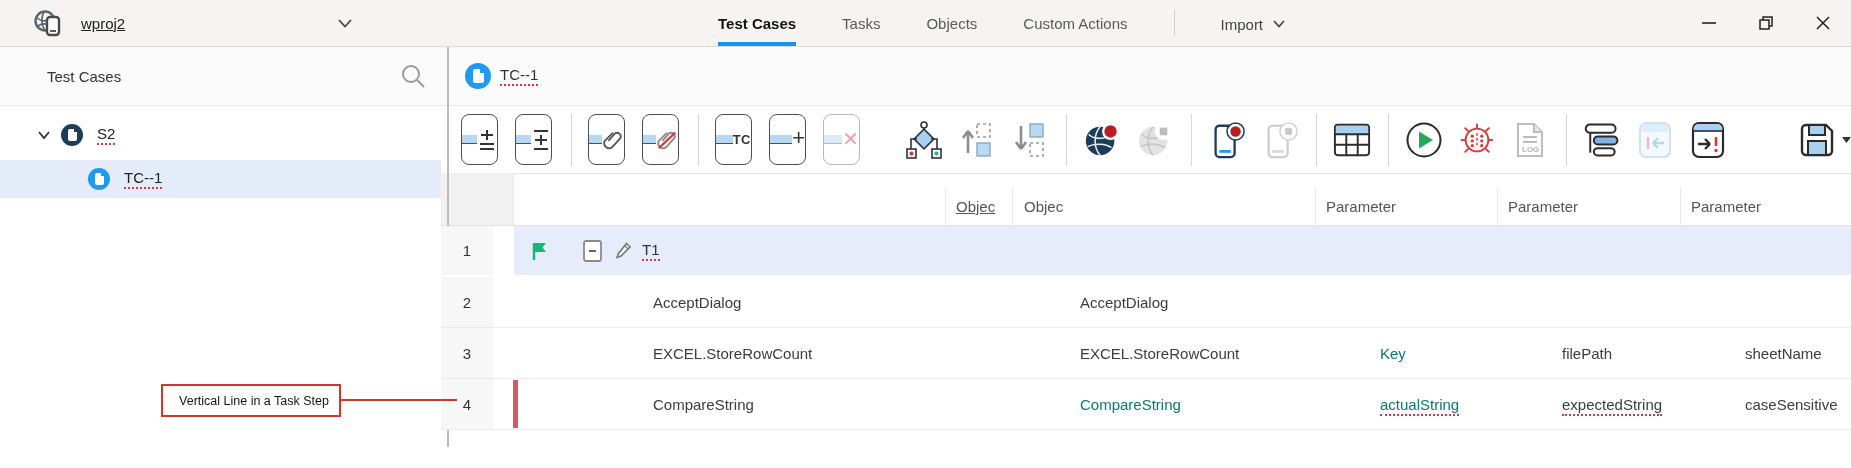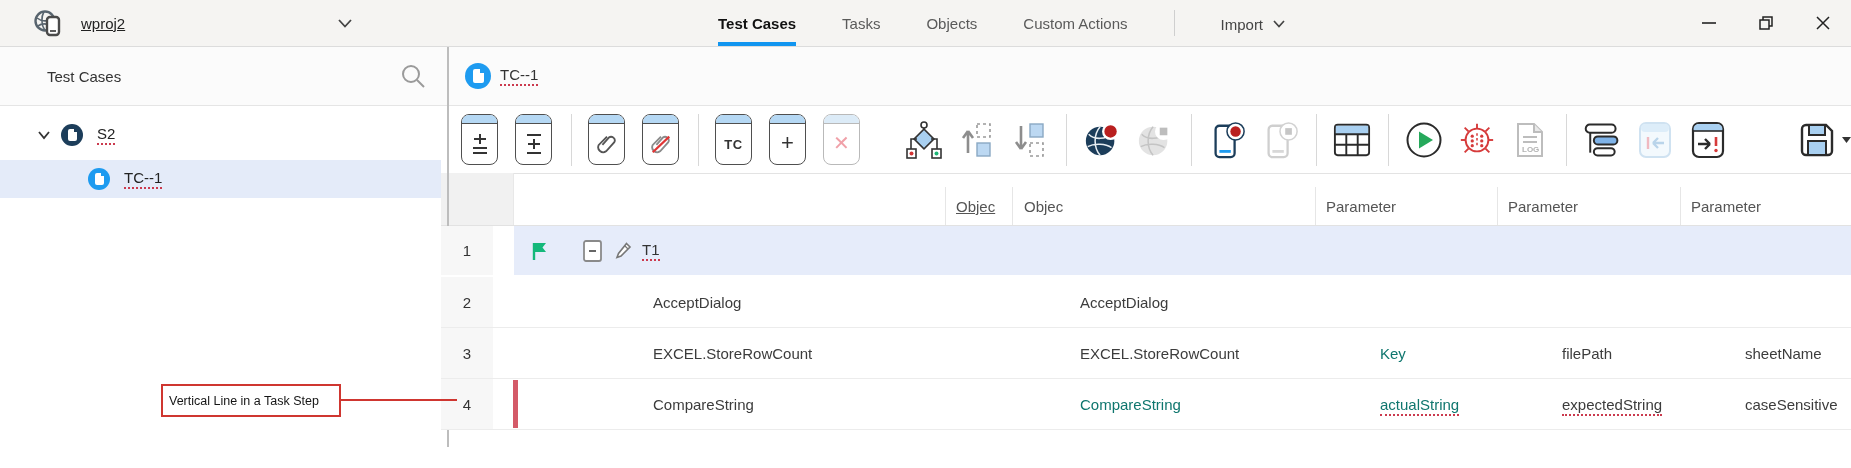--- a/index.html
+++ b/index.html
@@ -38,34 +38,34 @@
   .tree-item { height:38px; margin-bottom:6px; display:flex; align-items:center; font-size:15px; color:#222; }
   .tree-item.selected { background:#e4ebf9; }
   .ti-chev { width:14px; height:14px; color:#333; }
   .circle-ic { width:22px; height:22px; border-radius:50%; display:flex; align-items:center; justify-content:center; }
   .glyph-doc { width:9px; height:12px; background:#fff; border-radius:2px; position:relative; }
   .glyph-doc::after { content:""; position:absolute; right:-1px; top:-1px; width:4px; height:4px; }
   .folder-slot { width:12px; height:3px; background:#fff; border-radius:1px; margin-top:-4px; }
   .red-dotted { border-bottom:2px dotted #cb3a4e; padding-bottom:1px; }
   
   .annot-box { position:absolute; left:161px; top:337px; width:180px; height:33px;
-               border:2px solid #cf3630; background:#fff; display:flex; align-items:center; z-index:5; }
+               border:2px solid #cf3630; background:#fff; display:flex; align-items:center; z-index:5;justify-content:center; }
   .annot-box span { padding-left:6px; font-size:12.5px; color:#151515; white-space:nowrap; }
   .annot-line { position:absolute; left:341px; top:352px; width:116px; height:2px; background:#cf3630; z-index:5; }
   
   .main { flex:1; display:flex; flex-direction:column; }
   .doc-tabbar { height:59px; background:#fbfbfb; border-bottom:1px solid #e5e5e5; display:flex; align-items:center; }
   .doc-tab { display:flex; align-items:center; margin-left:24px; gap:9px; }
   .doc-tab .circle-ic { width:26px; height:26px; background:#1e9bf0; }
   .doc-tab-label { font-size:15px; color:#333; }
   
   .toolbar { height:68px; background:#fff; border-bottom:1px solid #e3e3e3;
              display:flex; align-items:center; padding-left:20px; }
   .tb-btn { width:37px; height:51px; border:1.6px solid #4f4f4f; border-radius:8px; background:#fff;
-            display:flex; flex-direction:column; align-items:center; overflow:hidden; margin-right:17px; }
+            display:flex; flex-direction:row; align-items:center; overflow:hidden; margin-right:17px; }
   .tb-btn .cap { width:100%; height:9px; background:#b5d8f4; border-bottom:1px solid #4f4f4f; }
   .tb-btn .cnt { flex:1; display:flex; align-items:center; justify-content:center; width:100%; }
   .tb-btn.disabled { border-color:#b9b9b9; }
   .tb-btn.disabled .cap { background:#dcebf7; border-bottom-color:#b9b9b9; }
   .tb-ic { width:38px; height:40px; display:flex; align-items:center; justify-content:center; margin-right:15px; }
   .tb-div { width:1px; height:52px; background:#d8d8d8; margin:0 16px 0 2px; }
   .tc-label { font-size:13px; font-weight:bold; color:#333; letter-spacing:.5px; }
   .plus-label { font-size:22px; color:#333; margin-top:-3px; }
   .x-label { font-size:20px; color:#f0a0a8; margin-top:-2px; }
   .save-wrap { display:flex; align-items:center; margin-left:56px; }

